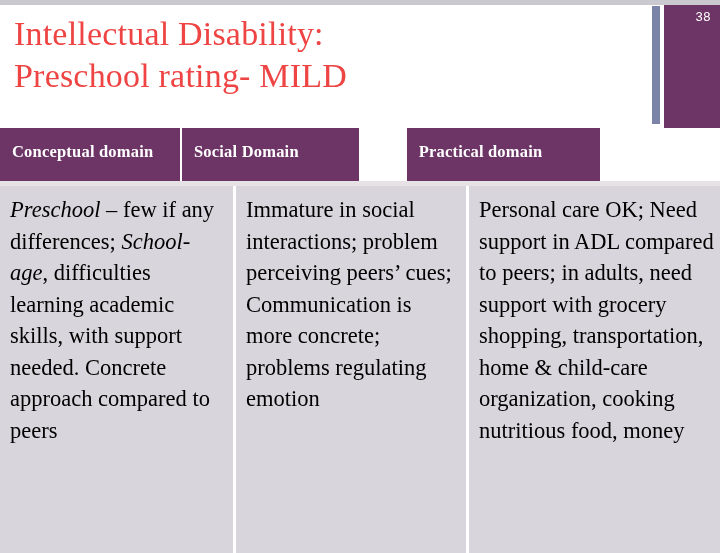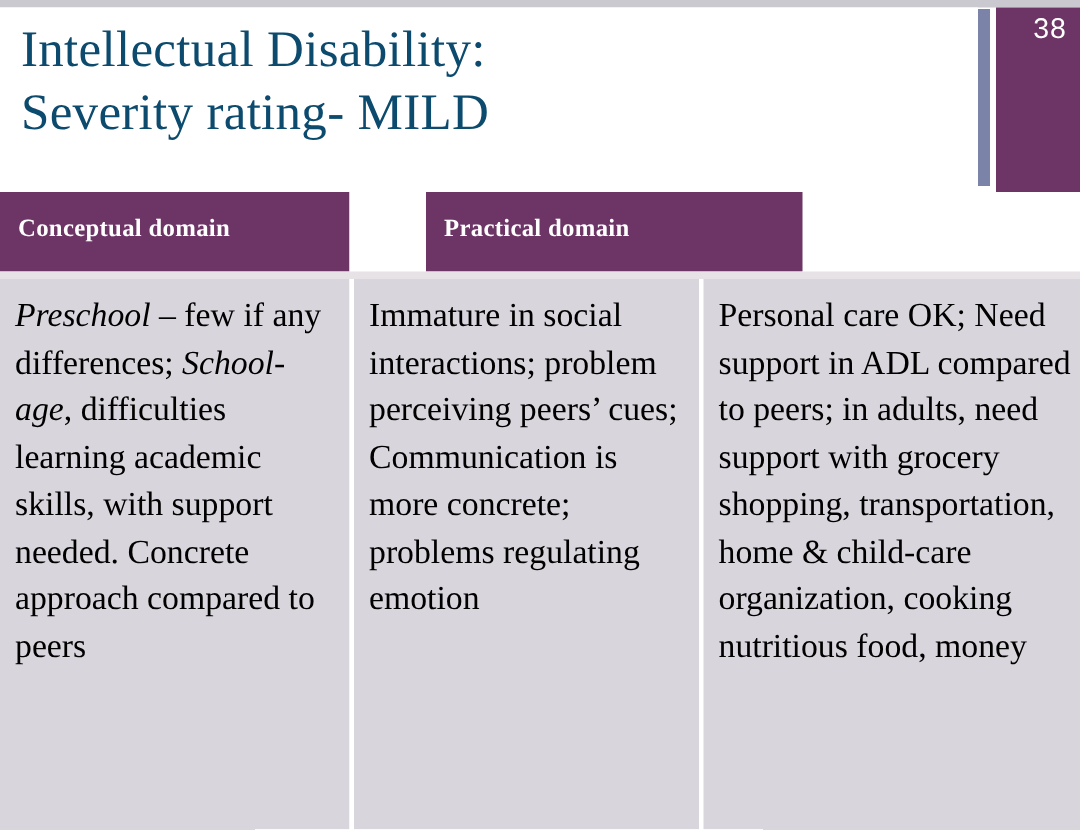--- a/index.html
+++ b/index.html
@@ -34,21 +34,21 @@
     position: absolute;
     left: 0;
     top: 5px;
     width: 652px;
     height: 121px;
     background: #ffffff;
     box-sizing: border-box;
     padding: 8px 0 0 14px;
   }
   .title-line {
-    color: #0c4a6e;
+    color: #ef4444;
     font-family: "Liberation Serif", "DejaVu Serif", serif;
     font-size: 34px;
     line-height: 42px;
     letter-spacing: 0.2px;
     white-space: nowrap;
   }
 
   
   .accent-bar {
     position: absolute;
@@ -67,21 +67,21 @@
     width: 56px;
     height: 123px;
     background: #6d3566;
   }
   .page-number {
     position: absolute;
     right: 9px;
     top: 4px;
     color: #ffffff;
     font-family: "Liberation Sans", "DejaVu Sans", sans-serif;
-    font-size: 19px;
+    font-size: 13px;
     font-weight: 400;
     letter-spacing: 0.5px;
   }
 
   
   .table {
     position: absolute;
     left: 0;
     top: 128px;
     width: 720px;
@@ -152,34 +152,35 @@
 </style>
 </head>
 <body>
 
 <div id="slide">
 
   <div class="top-strip"></div>
 
   <div class="title-area">
     <div class="title-line">Intellectual Disability:</div>
-    <div class="title-line">Severity rating- MILD</div>
+    <div class="title-line">Preschool rating- MILD</div>
   </div>
 
   <div class="accent-bar"></div>
 
   <div class="page-box">
     <div class="page-number">38</div>
   </div>
 
   <div class="table">
 
     <div class="header-row">
       <div class="header-cell hc1">Conceptual domain</div>
       <div class="hc-gap"></div>
+      <div class="header-cell hc2">Social Domain</div>
       <div class="hc-gap"></div>
       <div class="header-cell hc3">Practical domain</div>
     </div>
 
     <div class="header-underline"></div>
 
     <div class="body-row">
       <div class="body-cell bc1"><span class="em">Preschool</span><span> – few if any differences; </span><span class="em">School-age</span><span>, difficulties learning academic skills, with support needed. Concrete approach compared to peers</span></div>
       <div class="bc-gap"></div>
       <div class="body-cell bc2"><span>Immature in social interactions; problem perceiving peers’ cues; Communication is more concrete; problems regulating emotion</span></div>

